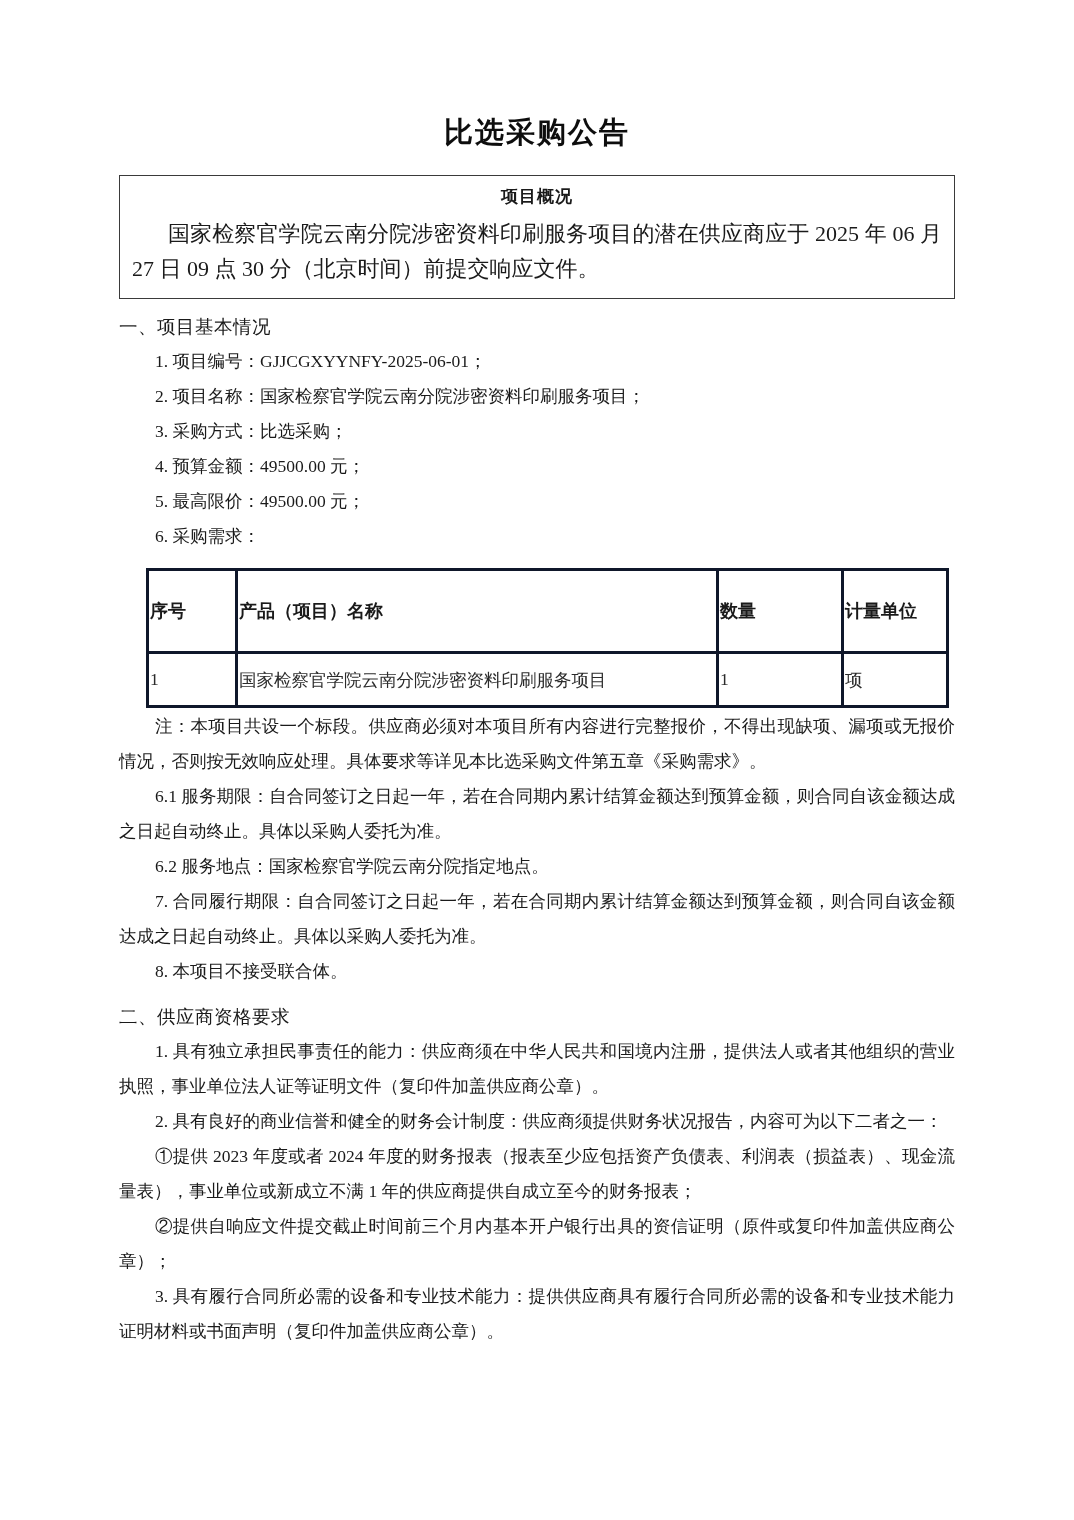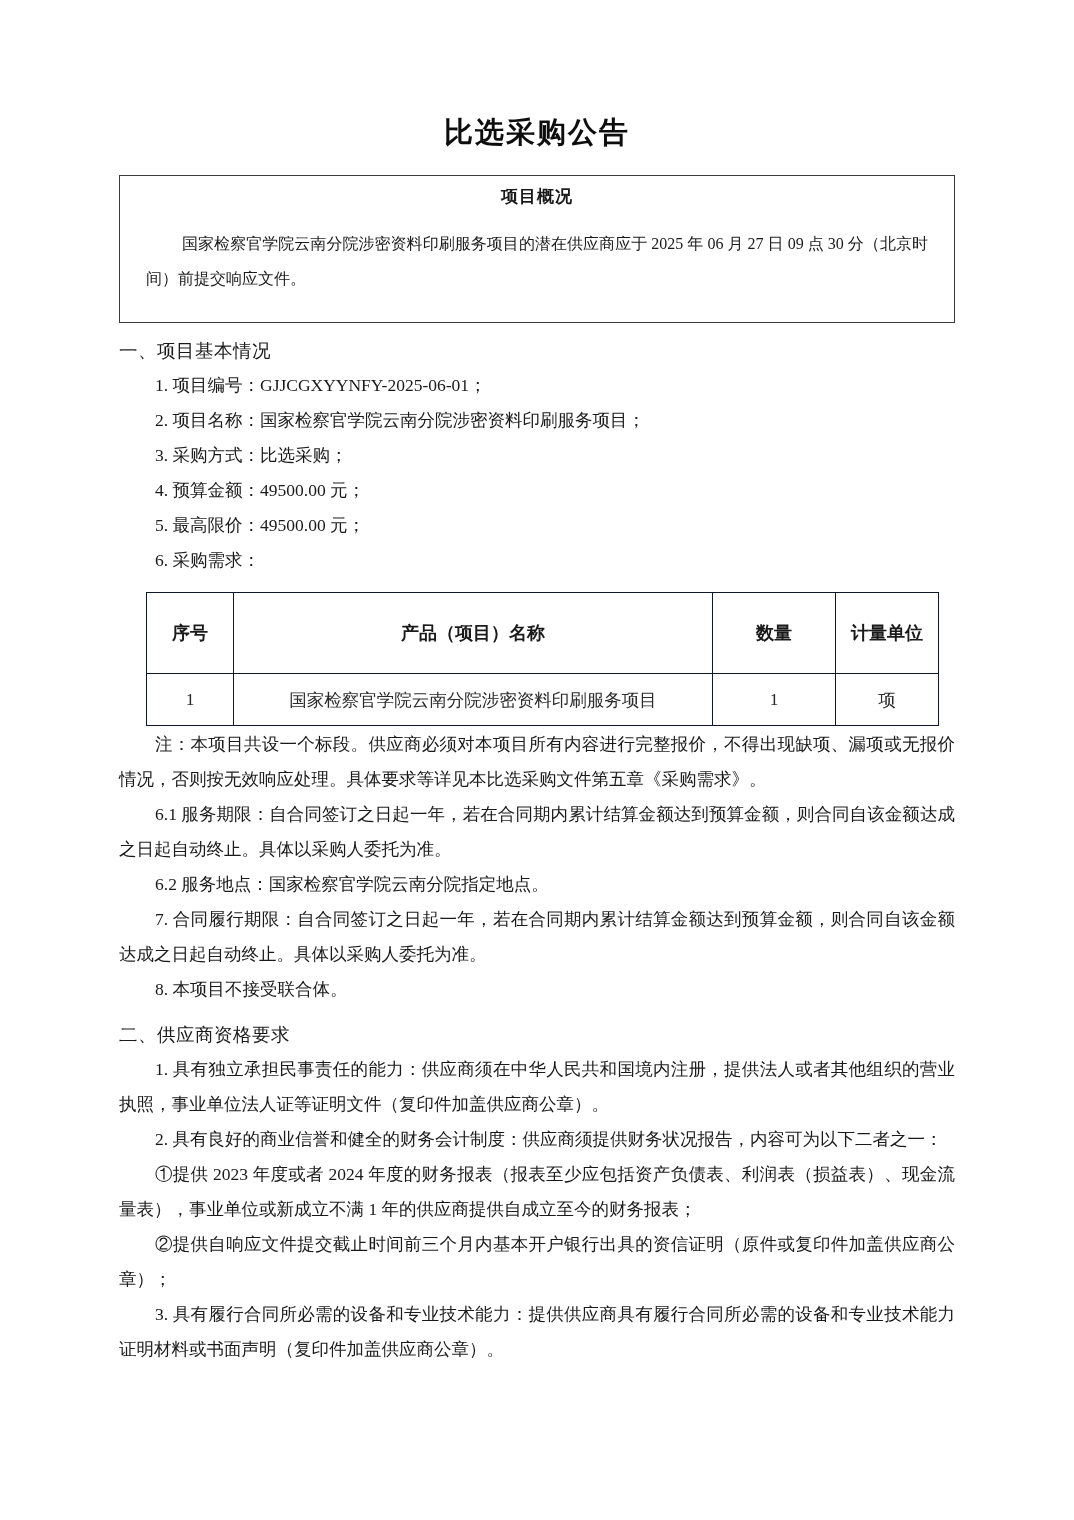--- a/index.html
+++ b/index.html
@@ -41,25 +41,25 @@
   }
   .overview-heading {
     text-align: center;
     font-size: 17px;
     font-weight: bold;
     line-height: 26px;
     margin: 0 0 6px 0;
     letter-spacing: 1px;
   }
   .overview-body {
-    font-size: 16px;
+    font-size: 22px;
     line-height: 35px;
     text-align: justify;
     text-justify: inter-ideograph;
-    margin: 16px;
+    margin: 2px;
     text-indent: 36px;
   }
   .section-heading {
     font-size: 18.5px;
     font-weight: normal;
     line-height: 34px;
     margin: 11px 0 0 0;
     letter-spacing: 0.5px;
   }
   .para {
@@ -76,22 +76,22 @@
     padding-left: 36px;
     text-indent: 0;
   }
   .req-table {
     border-collapse: collapse;
     margin: 14px 0 0 27px;
     width: 780px;
     table-layout: fixed;
   }
   .req-table td, .req-table th {
-    border: 1px solid #0f172a;
-    text-align: center;
+    border: 3px solid #0f172a;
+    text-align: left;
     vertical-align: middle;
     font-size: 17.5px;
     font-weight: normal;
   }
   .req-table thead th {
     font-weight: bold;
     height: 78px;
     font-size: 18px;
   }
   .req-table tbody td {

